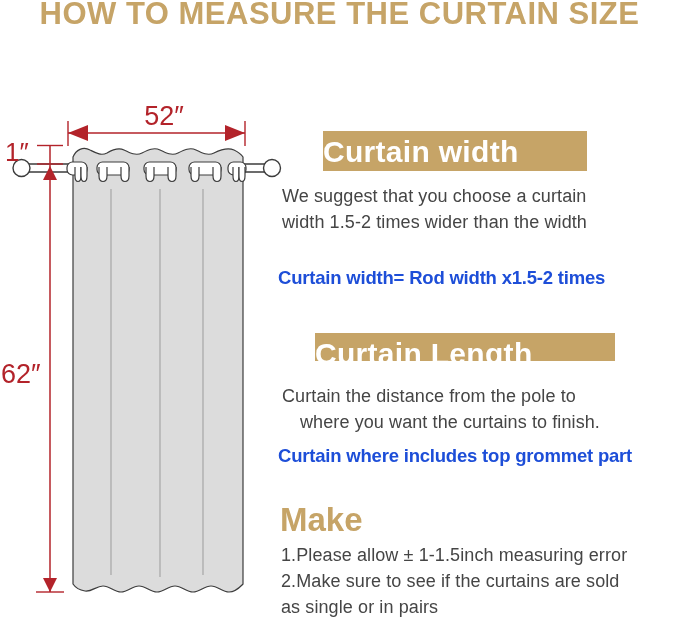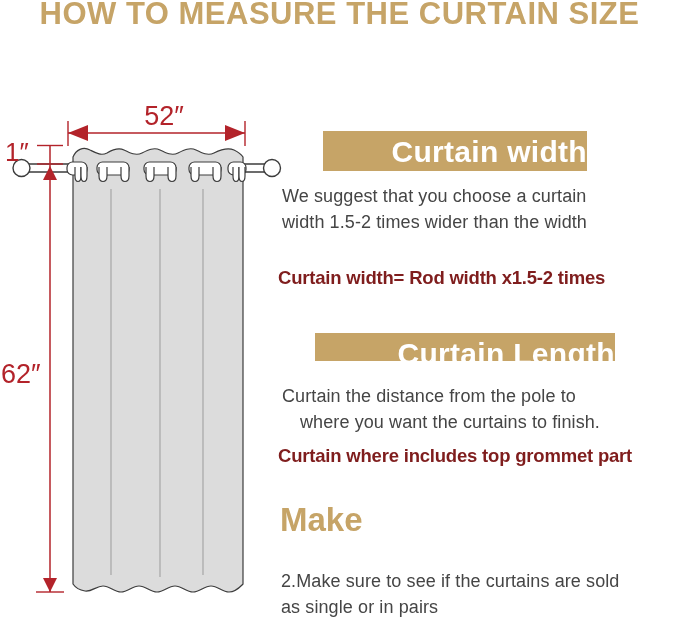--- a/index.html
+++ b/index.html
@@ -7,29 +7,29 @@
     position:relative;width:679px;height:619px;background:#ffffff;overflow:hidden;
     font-family:"Liberation Sans", sans-serif;
   }
   .title{
     position:absolute;top:-3px;left:0;width:679px;text-align:center;
     font-size:31px;font-weight:bold;letter-spacing:0.5px;color:#c6a467;
     line-height:34px;white-space:nowrap;
   }
   .hdr-box{
     position:absolute;background:#c6a467;color:#ffffff;font-weight:bold;
-    font-size:30px;text-align:right;letter-spacing:0.3px;
+    font-size:30px;text-align:left;letter-spacing:0.3px;
   }
   #box-width{left:323px;top:131px;width:264px;height:40px;line-height:41px;}
   #box-length{left:315px;top:333px;width:300px;height:28px;line-height:41px;}
   .body-line{
     position:absolute;font-size:18px;color:#454545;white-space:nowrap;letter-spacing:0.1px;
   }
   .bold-line{
-    position:absolute;font-size:18.5px;font-weight:bold;color:#7f1d1d;
+    position:absolute;font-size:18.5px;font-weight:bold;color:#1d4ed8;
     white-space:nowrap;letter-spacing:-0.2px;
   }
   .note-title{
     position:absolute;left:280px;top:501px;font-size:33px;font-weight:bold;color:#c6a467;
   }
   svg text{font-family:"Liberation Sans", sans-serif;}
 </style>
 </head>
 <body>
 
@@ -120,16 +120,17 @@
   <div class="body-line" style="left:282px;top:186px">We suggest that you choose a curtain</div>
   <div class="body-line" style="left:282px;top:212px">width 1.5-2 times wider than the width</div>
   <div class="bold-line" style="left:278px;top:267px">Curtain width= Rod width x1.5-2 times</div>
 
   <div id="box-length" class="hdr-box">Curtain Length</div>
   <div class="body-line" style="left:282px;top:386px">Curtain the distance from the pole to</div>
   <div class="body-line" style="left:300px;top:412px">where you want the curtains to finish.</div>
   <div class="bold-line" style="left:278px;top:445px">Curtain where includes top grommet part</div>
 
   <div class="note-title">Make</div>
+  <div class="body-line" style="left:281px;top:545px">1.Please allow ± 1-1.5inch measuring error</div>
   <div class="body-line" style="left:281px;top:571px">2.Make sure to see if the curtains are sold</div>
   <div class="body-line" style="left:281px;top:597px">as single or in pairs</div>
 
 </div>
 
 </body></html>

